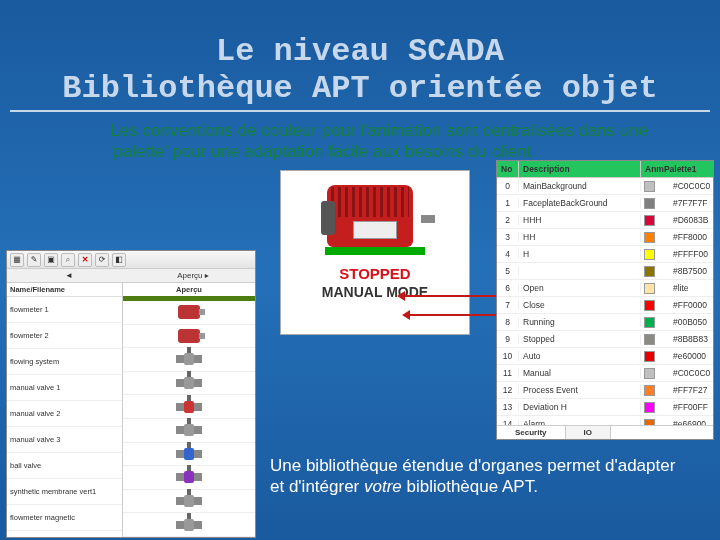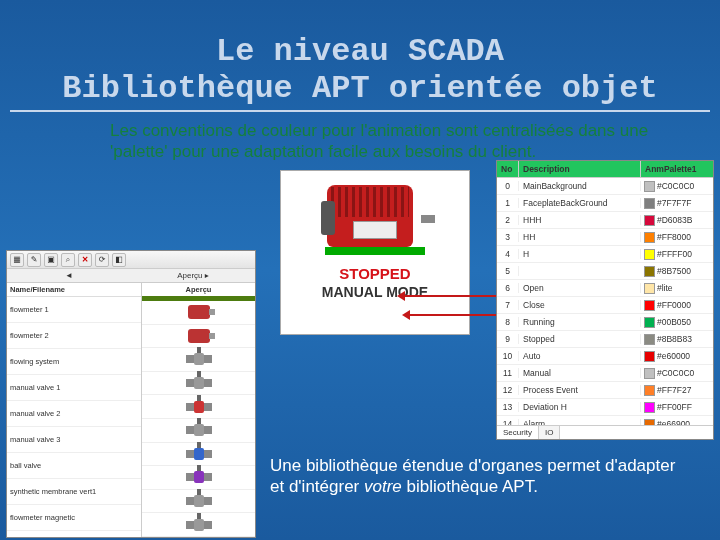--- a/index.html
+++ b/index.html
@@ -47,21 +47,21 @@
     display: flex; align-items: center; gap: 3px; padding: 0 3px;
   }
   .lib-toolbar .tb-ico {
     width: 14px; height: 14px; background:#eee; border:1px solid #bbb; border-radius:2px;
     display:flex;align-items:center;justify-content:center;font-size:8px;
   }
   .lib-toolbar .tb-x { color:#c00; font-weight:bold;}
   .lib-tabs { display:flex; font-size:8px; border-bottom:1px solid #ccc;}
   .lib-tabs div { flex:1; text-align:center; padding:2px 0; background:#f0f0f0;}
   .lib-body { flex:1; display:flex; overflow:hidden;}
-  .lib-list { width: 135px; border-right:1px solid #ccc; overflow:hidden;}
+  .lib-list { width: 116px; border-right:1px solid #ccc; overflow:hidden;}
   .lib-list-header { font-size:7.5px; font-weight:bold; padding:2px 3px; border-bottom:1px solid #ddd;}
   .lib-row { padding:4px 3px; border-bottom:1px solid #eee; font-size:7.5px; height:26px; display:flex; align-items:center;}
   .lib-preview { flex:1; display:flex; flex-direction:column;}
   .lib-preview-header { font-size:7.5px; font-weight:bold; padding:2px 3px; border-bottom:5px solid #4d7c0f; text-align:center;}
   .lib-cell { flex:1; border-bottom:1px solid #eee; display:flex; align-items:center; justify-content:center;}
   .valve { width:26px; height:16px; position:relative;}
   .valve::before, .valve::after {
     content:""; position:absolute; top:4px; width:8px; height:8px; background:#888;
   }
   .valve::before{left:0;} .valve::after{right:0;}
@@ -109,24 +109,24 @@
   }
   .palette-head{display:flex;background:#22c55e;border-bottom:1px solid #ccc;align-items:center;}
   .palette-head div{padding:3px 4px;font-weight:bold;}
   .ph-no{width:22px;border-right:1px solid #ccc;}
   .ph-desc{flex:1;border-right:1px solid #ccc;}
   .ph-col{width:72px;}
   .palette-rows{flex:1;overflow:hidden;}
   .palette-row{display:flex;height:17px;align-items:center;border-bottom:1px solid #eee;}
   .pr-no{width:22px;text-align:center;border-right:1px solid #eee;}
   .pr-desc{flex:1;padding-left:4px;border-right:1px solid #eee;white-space:nowrap;overflow:hidden;}
-  .pr-col{width:72px;display:flex;align-items:center;gap:2px;padding-left:3px;}
+  .pr-col{width:72px;display:flex;align-items:center;gap:18px;padding-left:3px;}
   .sw{width:11px;height:11px;border:1px solid #999;flex-shrink:0;}
   .palette-tabs{display:flex;border-top:1px solid #ccc;font-size:8px;}
-  .palette-tabs div{padding:2px 6px;border-right:1px solid #ccc;background:#f4f4f4;}
+  .palette-tabs div{padding:2px 18px;border-right:1px solid #ccc;background:#f4f4f4;font-weight:bold;}
   .palette-tabs div.active{background:#fff;}
 </style>
 </head>
 <body>
 
 <div class="title">
   <span>Le niveau SCADA</span><br>
   <span>Bibliothèque APT orientée objet</span>
 </div>
 

